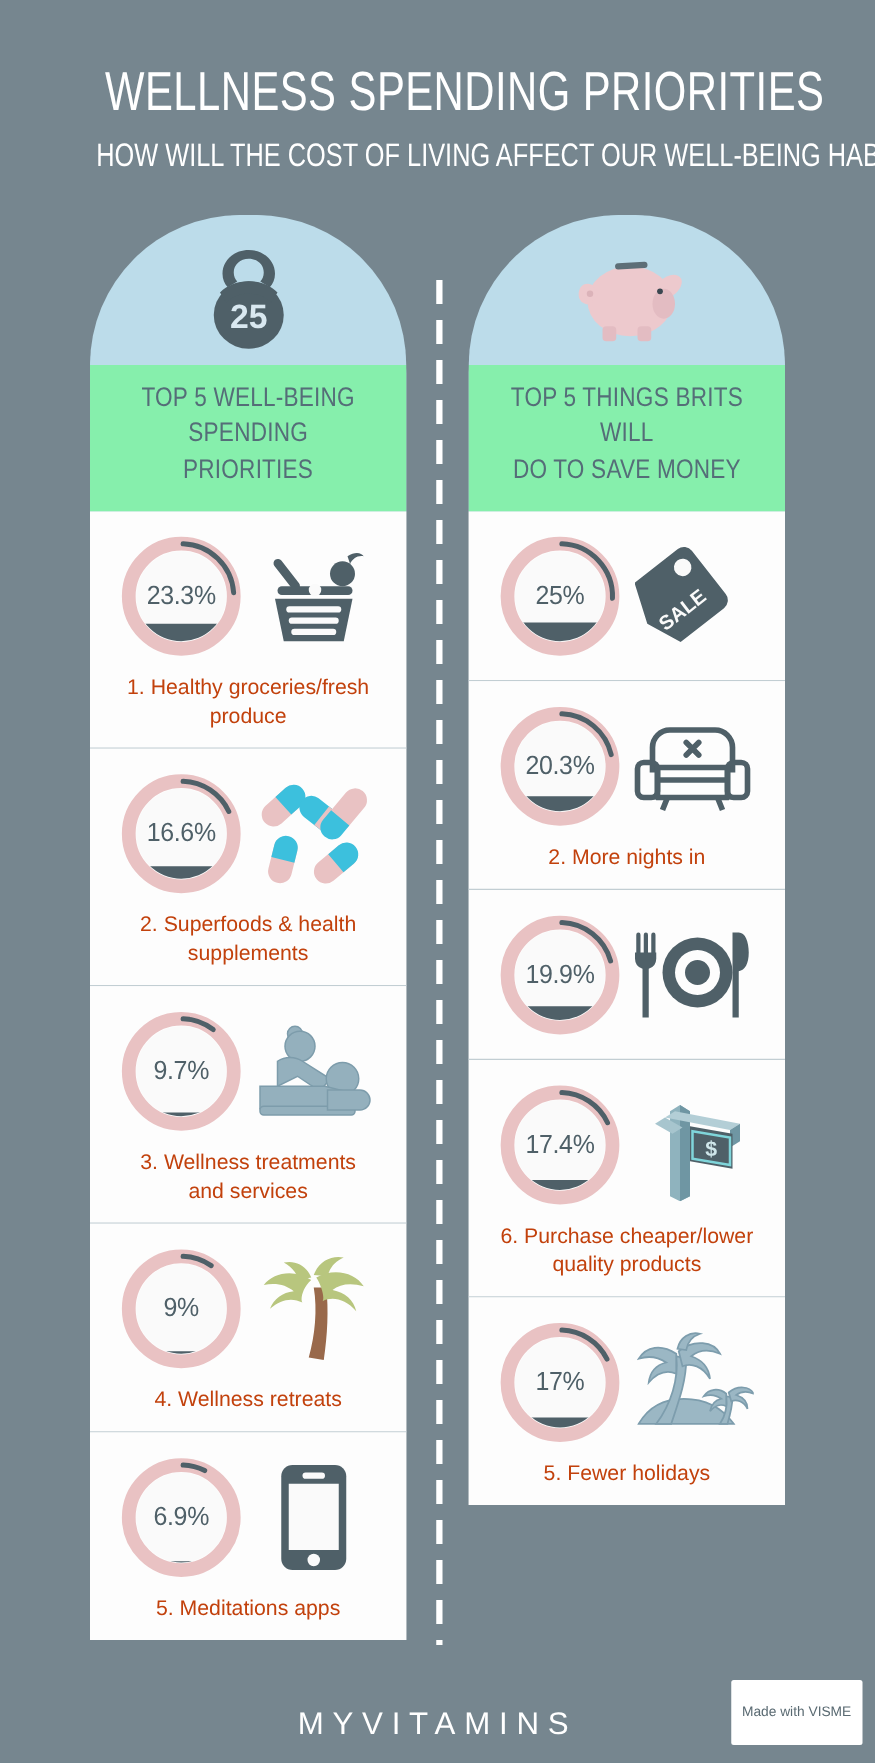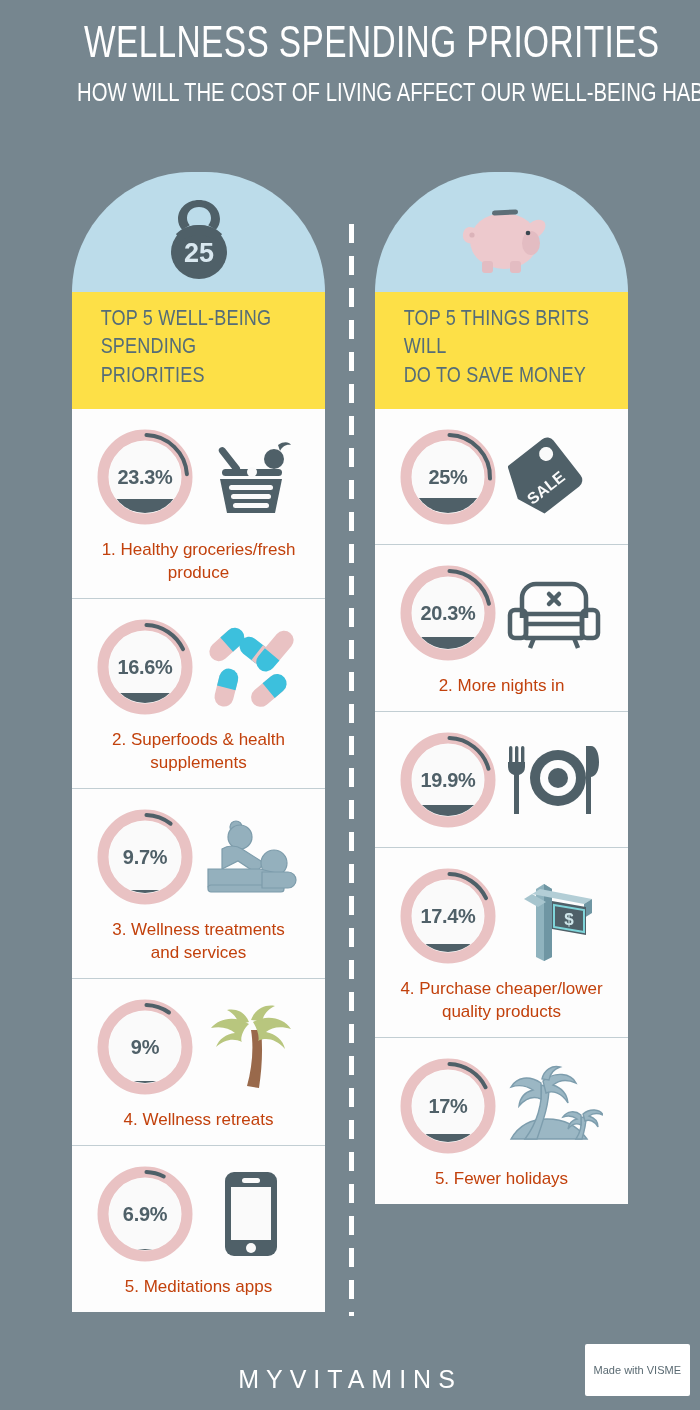--- a/index.html
+++ b/index.html
@@ -5,21 +5,21 @@
   * { box-sizing: border-box; margin: 0; padding: 0; }
   html, body {
     width: 700px; height: 1410px;
     background: #76868f;
     font-family: "Liberation Sans", sans-serif;
     overflow: hidden;
   }
   .page { position: relative; width: 700px; height: 1410px; background: #76868f; }
 
   
-  .title-wrap { padding-top: 20px; text-align: left; }
+  .title-wrap { padding-top: 52px; text-align: left; }
   .main-title {
     color: #ffffff;
     font-size: 44px;
     letter-spacing: 0.5px;
     line-height: 1.02;
     font-weight: 400;
     transform: scaleX(0.76);
     white-space: nowrap;
     font-family: "Liberation Sans", sans-serif;
   }
@@ -56,22 +56,23 @@
     border-radius: 127px 127px 0 0;
     height: 120px;
     position: relative;
   }
   .dome-icon {
     position: absolute; left: 0; right: 0; top: 16px;
     display: flex; align-items: center; justify-content: center;
     height: 104px;
   }
   .head-band {
-    background: #fde047;
+    background: #86efac;
     padding: 12px 10px 20px;
+    text-align: center;
   }
   .head-title {
     color: #556d78;
     font-size: 21.5px;
     line-height: 1.32;
     letter-spacing: 0.2px;
     transform: scaleX(0.84);
     font-weight: 400;
   }
 
@@ -91,21 +92,21 @@
   }
   .row-label {
     color: #c2410c;
     font-size: 17px;
     line-height: 1.35;
     margin-top: 8px;
     padding: 0 6px;
   }
 
   
-  .donut { position: relative; width: 100px; height: 100px; flex: 0 0 100px; font-weight: bold; }
+  .donut { position: relative; width: 100px; height: 100px; flex: 0 0 100px; }
   .donut svg { display: block; width: 100px; height: 100px; }
   .donut-val {
     position: absolute; inset: 0;
     display: flex; align-items: center; justify-content: center;
     color: #4f6068;
     font-size: 21px;
     letter-spacing: -0.3px;
     transform: scaleX(0.95);
     z-index: 3;
   }
@@ -514,21 +515,21 @@
                 <path d="M14 28l8-5 14 8-8 5z" fill="#a7c5ce"></path>
                 <path d="M22 23l8-5 52 10-8 5z" fill="#b3ced6"></path>
                 <path d="M74 33l8-5v14l-8 5z" fill="#6f96a3"></path>
                 <path d="M42 30l34 6v28l-34-6z" fill="#4f6068"></path>
                 <path d="M44 34l30 5v22l-30-5z" fill="none" stroke="#7fd5da" stroke-width="2"></path>
                 <text x="59" y="54" text-anchor="middle" font-family="'Liberation Sans',sans-serif" font-size="17" font-weight="bold" fill="#cfe6ea">$</text>
               </svg>
             </div>
           </div>
           <div class="row-label">
-            <div>4. Purchase cheaper/lower</div>
+            <div>6. Purchase cheaper/lower</div>
             <div>quality products</div>
           </div>
         </div>
 
         <div class="row">
           <div class="row-visual">
             <div class="donut">
               <svg viewBox="0 0 100 100" aria-hidden="true">
                 <defs>
                     <clipPath id="cr4">

